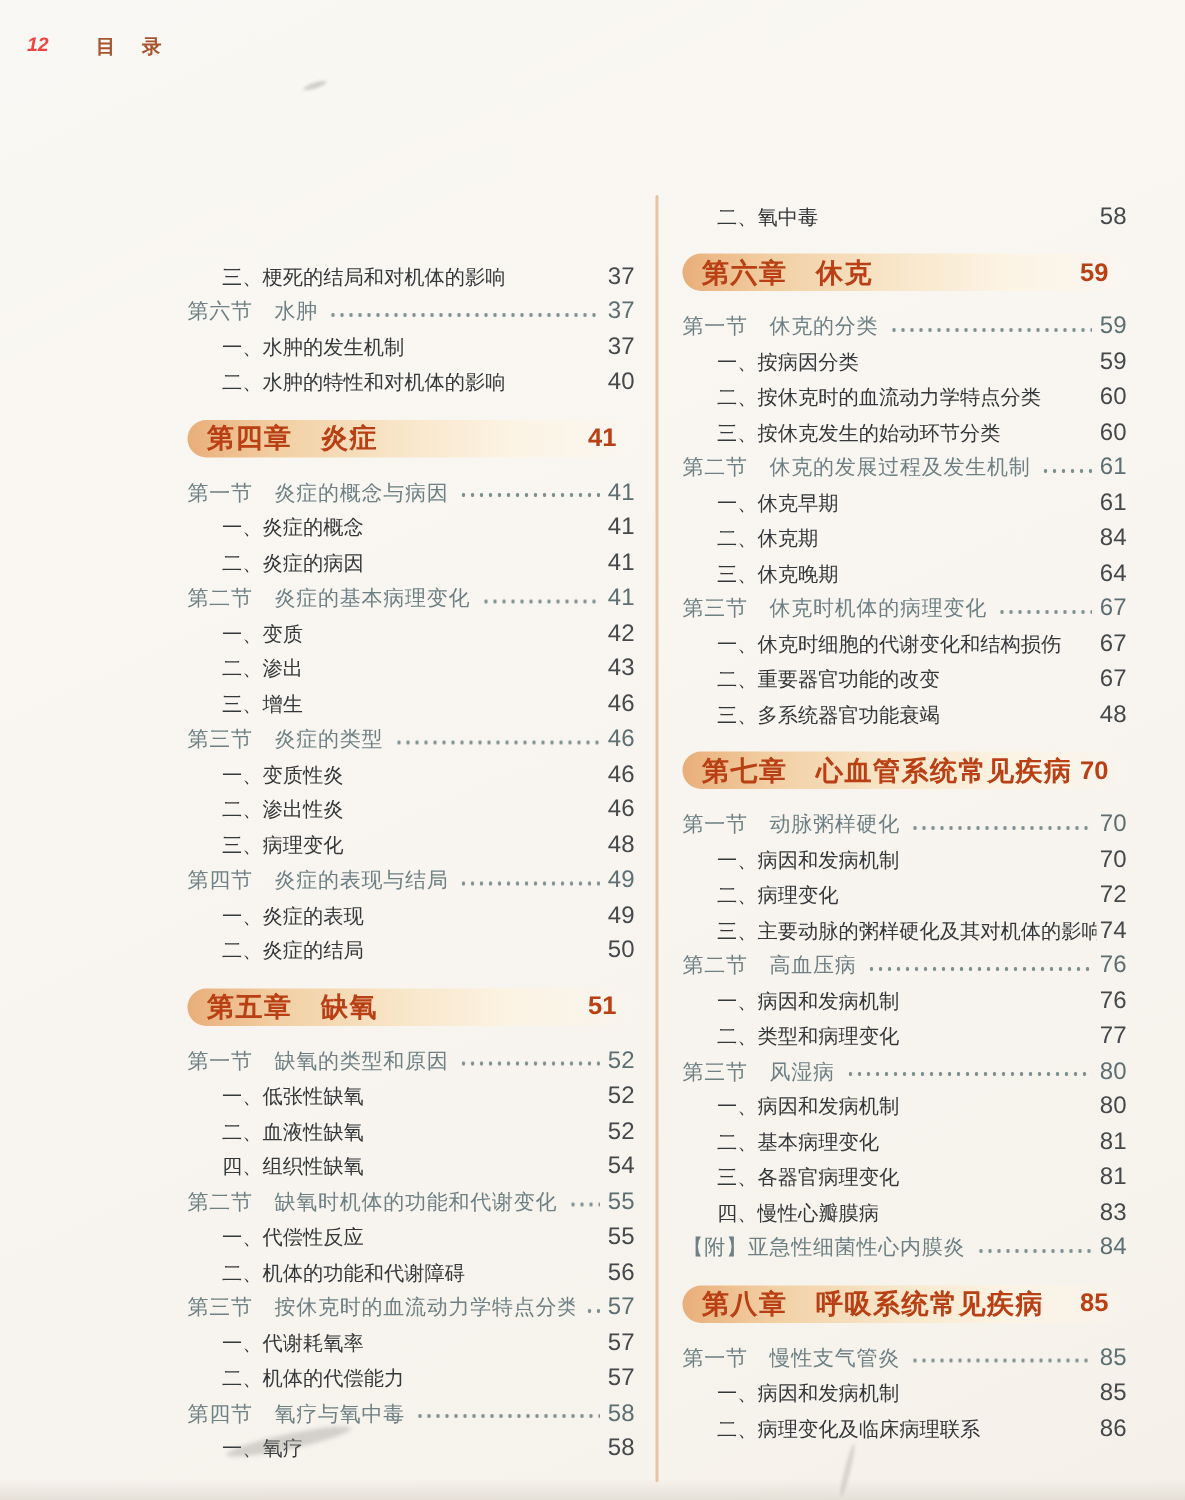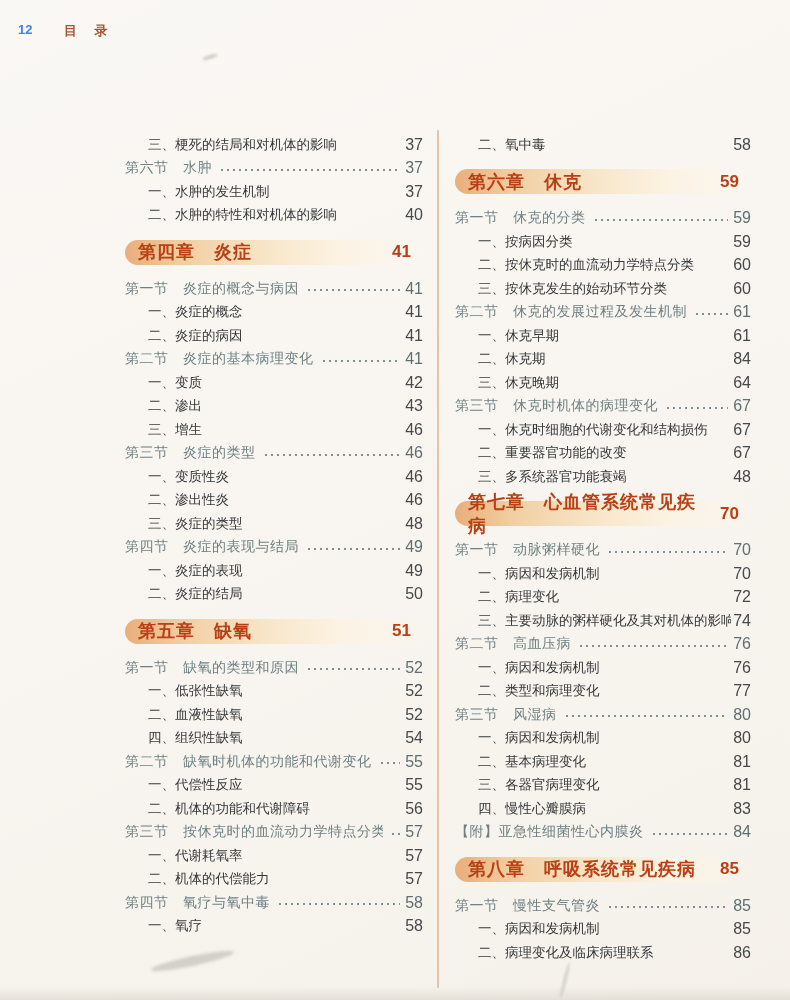--- a/index.html
+++ b/index.html
@@ -2,45 +2,44 @@
 <html><head>
 <meta charset="utf-8">
 <style>
   html,body{margin:0;padding:0;}
   body{
     width:790px;height:1000px;position:relative;overflow:hidden;
     background:linear-gradient(155deg,#faf8f4 0%,#f8f5f0 55%,#f5f1ea 100%);
     font-family:"Liberation Sans",sans-serif;
   }
   .page-header{position:absolute;top:22px;left:0;width:100%;height:20px;}
-  .pagenum{position:absolute;left:18px;top:0;font-size:13px;font-weight:bold;color:#3b82f6;}
+  .pagenum{position:absolute;left:18px;top:0;font-size:13px;font-weight:bold;color:#ef4444;font-style:italic;}
   .htitle{position:absolute;left:64px;top:0;font-size:13px;font-weight:bold;color:#a8542e;letter-spacing:7px;}
 
   .divider{position:absolute;left:437px;top:130px;width:2px;height:858px;background:#e4c4a4;border-radius:1px;}
 
   .col{position:absolute;top:133px;}
-  .col-left{left:125px;width:298px;}
+  .col-left{left:125px;width:298px;margin-top:40px;}
   .col-right{left:455px;width:296px;}
 
   .toc-row{display:flex;align-items:center;height:23.5px;white-space:nowrap;}
   .txt{flex:0 1 auto;overflow:hidden;}
   .sec{font-size:14px;color:#6e8084;letter-spacing:0.5px;}
   .itm{font-size:13.5px;color:#35383a;font-family:"Liberation Serif","DejaVu Serif",serif;padding-left:23px;}
   .leader{flex:1 1 auto;min-width:10px;height:1em;margin:0 5px 0 7px;
     background-image:radial-gradient(circle,#7f9092 1.1px,rgba(0,0,0,0) 1.4px);
     background-size:6px 4px;background-repeat:repeat-x;background-position:0 62%;}
   .spacer{flex:1 1 auto;min-width:2px;}
   .pg{flex:0 0 auto;font-size:16px;}
   .secpg{color:#5d6f72;}
   .itmpg{color:#45494b;}
 
   .toc-chapter{display:flex;align-items:center;justify-content:space-between;
     height:25px;margin:12.5px 0;padding:0 12px 0 13px;border-radius:14px;
     background:linear-gradient(90deg,#e9ae7a 0%,#f2cfa3 20%,#f8e6c9 48%,#fcf3e3 72%,rgba(252,247,238,0.15) 100%);
-    gap:12px;
   }
   .ch-title{font-size:18px;font-weight:bold;color:#b93f14;letter-spacing:1px;}
   .ch-page{font-size:17px;font-weight:bold;color:#b93f14;}
 
   
   .smudge{position:absolute;pointer-events:none;}
   .smudge-a{left:150px;top:956px;width:85px;height:10px;border-radius:50%;
     background:rgba(125,125,118,0.30);filter:blur(1.5px);transform:rotate(-12deg);}
   .smudge-b{left:563px;top:962px;width:4px;height:36px;border-radius:50%;
     background:rgba(140,140,132,0.28);filter:blur(1px);transform:rotate(14deg);}
@@ -128,21 +127,21 @@
       <span class="txt itm">一、变质性炎</span>
       <span class="spacer"></span>
       <span class="pg itmpg">46</span>
     </div>
     <div class="toc-row">
       <span class="txt itm">二、渗出性炎</span>
       <span class="spacer"></span>
       <span class="pg itmpg">46</span>
     </div>
     <div class="toc-row">
-      <span class="txt itm">三、炎症的类型</span>
+      <span class="txt itm">三、病理变化</span>
       <span class="spacer"></span>
       <span class="pg itmpg">48</span>
     </div>
     <div class="toc-row">
       <span class="txt sec">第四节　炎症的表现与结局</span>
       <span class="leader"></span>
       <span class="pg secpg">49</span>
     </div>
     <div class="toc-row">
       <span class="txt itm">一、炎症的表现</span>

